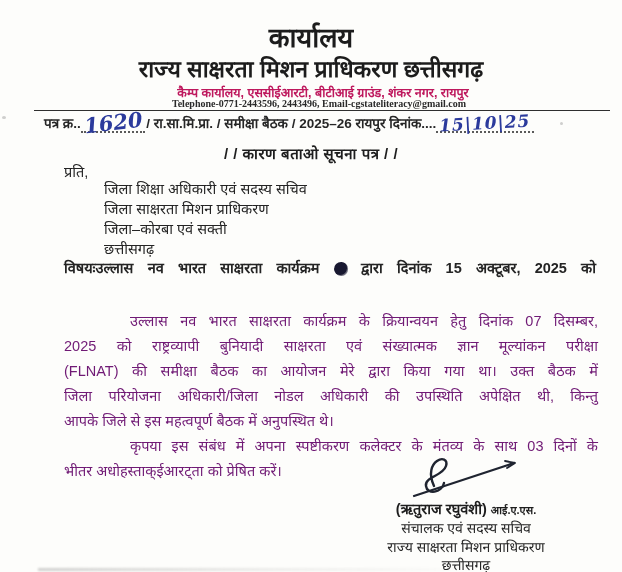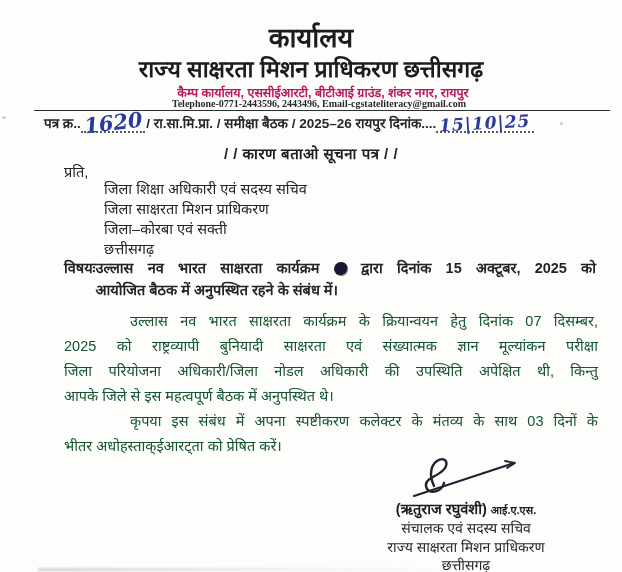--- a/index.html
+++ b/index.html
@@ -42,21 +42,21 @@
     font-size:14.5px;font-weight:700;line-height:21.5px;display:flex;}
   .subject-label{flex:0 0 auto;}
   .subject-content{flex:1 1 auto;}
   .subject-line1{text-align:justify;text-align-last:justify;}
   .subject-line2{text-align:left;}
   .ink-blot{display:inline-block;width:13px;height:13px;background:#181830;
     border-radius:60% 45% 55% 50%;vertical-align:-2px;
     box-shadow:1px 1px 0 rgba(24,24,48,.6);}
   
   .body-block{position:absolute;top:309px;left:64px;width:534px;
-    font-size:14.5px;line-height:25px;color:#14532d;}
+    font-size:14.5px;line-height:25px;color:#701a75;}
   .jline{text-align:justify;text-align-last:justify;}
   .plain{text-align:left;}
   .indent{text-indent:66px;}
   
   .sig-wrap{position:absolute;left:330px;top:450px;width:272px;text-align:center;}
   .sig-svg{display:block;margin:0 0 0 76px;}
   .sig-name{font-size:14.5px;font-weight:700;color:#1e1e1e;line-height:18px;}
   .sig-cadre{font-size:11px;font-weight:700;}
   .sig-line{font-size:14px;line-height:18.5px;color:#262626;}
   
@@ -92,27 +92,27 @@
   <div class="addr" style="top:239px">छत्तीसगढ़</div>
 
   <div class="subject">
     <span class="subject-label">विषयः</span>
     <span class="subject-content">
       <span class="subject-line1" style="display:block">
         <span>उल्लास नव भारत साक्षरता कार्यक्रम</span>
         <span class="ink-blot"></span>
         <span>द्वारा दिनांक 15 अक्टूबर, 2025 को</span>
       </span>
-      <span class="subject-line2" style="display:block">आयोजित बैठक में अनुपस्थित रहने के संबंध में।</span>
     </span>
   </div>
 
   <div class="body-block">
     <div class="jline indent">उल्लास नव भारत साक्षरता कार्यक्रम के क्रियान्वयन हेतु दिनांक 07 दिसम्बर,</div>
     <div class="jline">2025 को राष्ट्रव्यापी बुनियादी साक्षरता एवं संख्यात्मक ज्ञान मूल्यांकन परीक्षा</div>
+    <div class="jline">(FLNAT) की समीक्षा बैठक का आयोजन मेरे द्वारा किया गया था। उक्त बैठक में</div>
     <div class="jline">जिला परियोजना अधिकारी/जिला नोडल अधिकारी की उपस्थिति अपेक्षित थी, किन्तु</div>
     <div class="plain">आपके जिले से इस महत्वपूर्ण बैठक में अनुपस्थित थे।</div>
     <div class="jline indent">कृपया इस संबंध में अपना स्पष्टीकरण कलेक्टर के मंतव्य के साथ 03 दिनों के</div>
     <div class="plain">भीतर अधोहस्ताक्ईआरट्ता को प्रेषित करें।</div>
   </div>
 
   <div class="sig-wrap">
     <svg class="sig-svg" width="125" height="50" viewBox="0 0 125 50">
       <path d="M28 36 C 16 10, 44 2, 40 16 C 37 26, 18 27, 20 36 C 21 45, 36 43, 38 33" fill="none" stroke="#1f2430" stroke-width="2.4" stroke-linecap="round"></path>
       <path d="M8 46 L 108 13" fill="none" stroke="#1f2430" stroke-width="2.2" stroke-linecap="round"></path>

